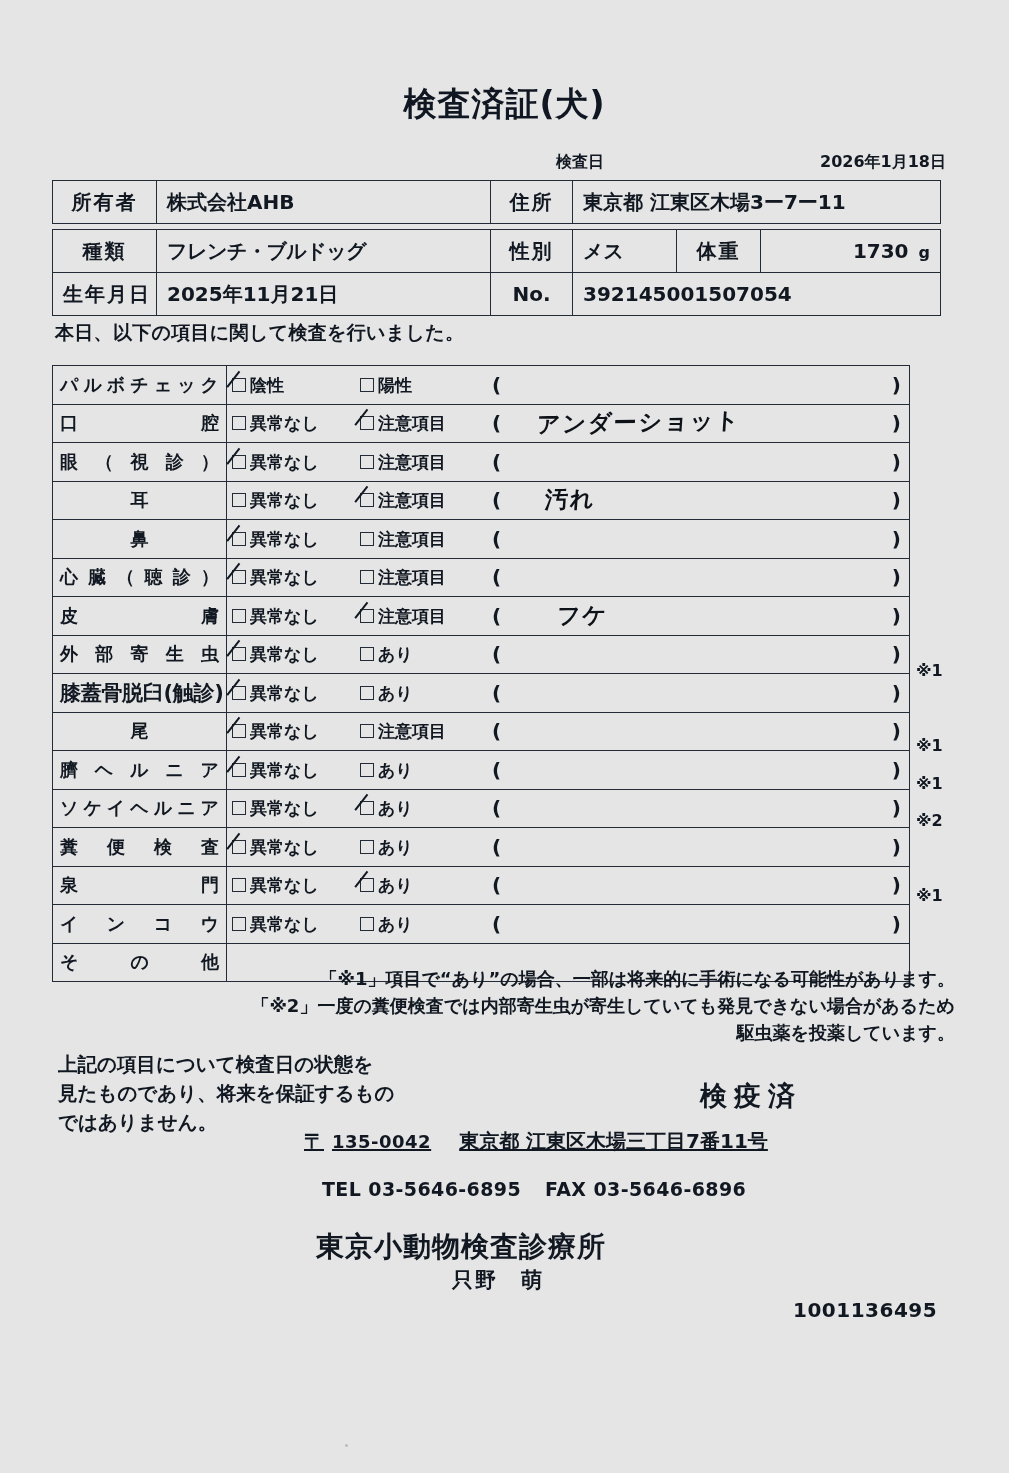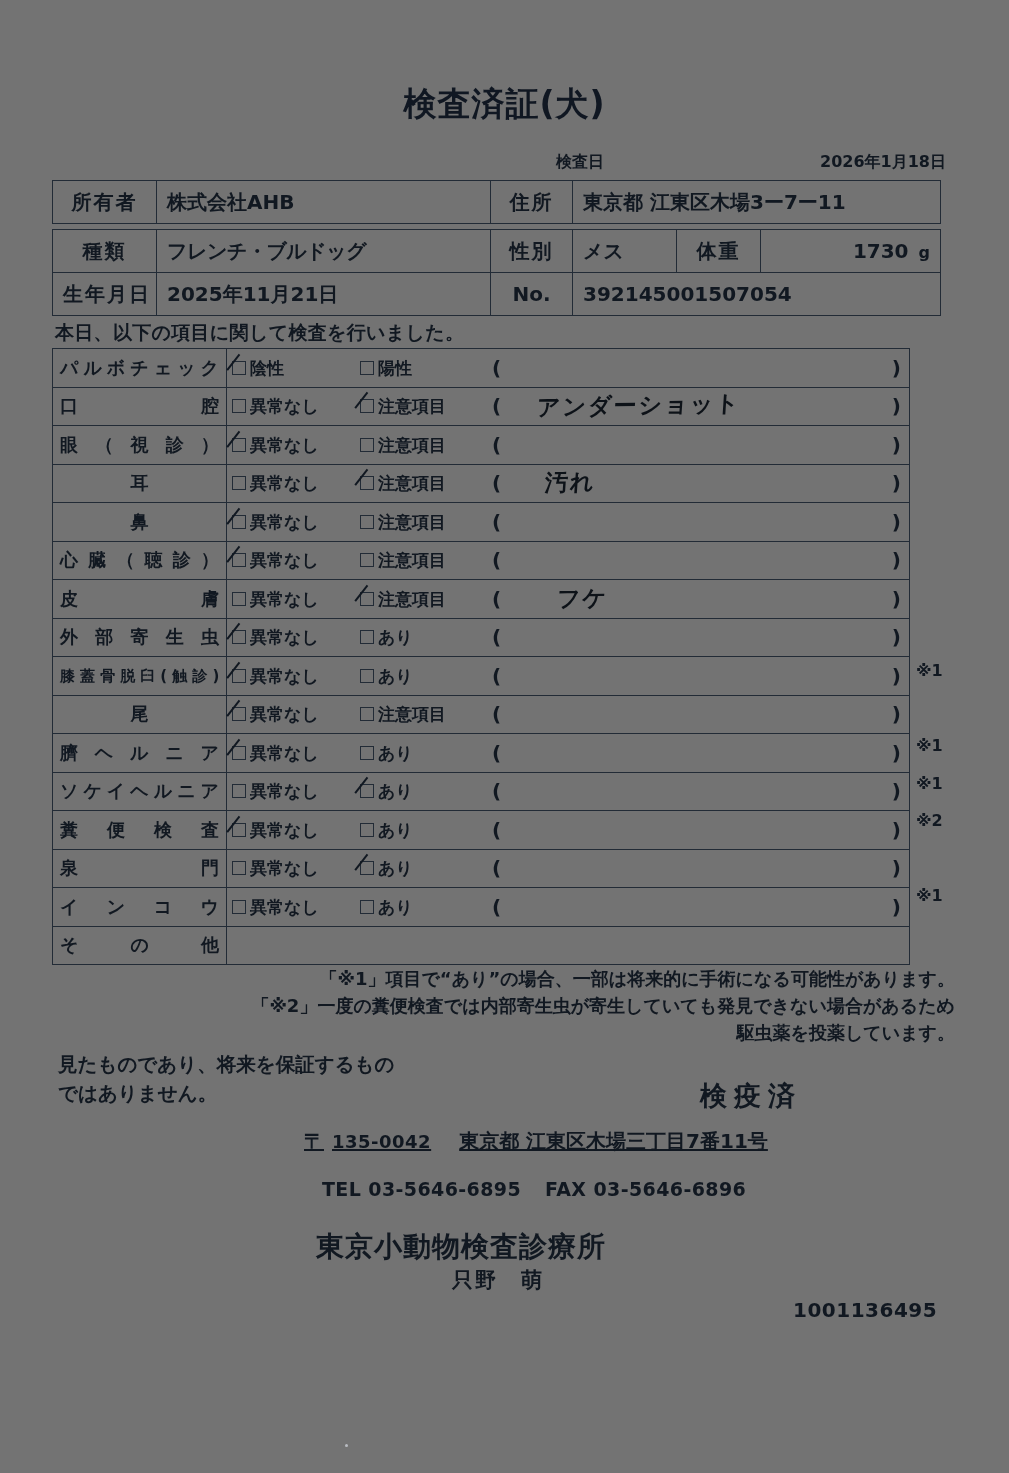--- a/index.html
+++ b/index.html
@@ -13,21 +13,21 @@
     position: relative;
     font-family: "DejaVu Sans", "Liberation Sans", sans-serif;
     color: #111821;
     overflow: hidden;
   }
   .page {
     position: absolute;
     left: 0; top: 0;
     width: 1009px;
     height: 1473px;
-    background: #737373;
+    background: #e5e5e5;
   }
 
   
   .doc-title {
     position: absolute;
     left: 0;
     top: 82px;
     width: 1009px;
     text-align: center;
     font-size: 33px;
@@ -85,21 +85,21 @@
     top: 320px;
     font-size: 19px;
     font-weight: 700;
     letter-spacing: 0.3px;
   }
 
   
   .exam-table {
     position: absolute;
     left: 52px;
-    top: 348px;
+    top: 365px;
     width: 858px;
     border-collapse: collapse;
     table-layout: fixed;
   }
   .exam-table td {
     border: 1.6px solid #222b36;
     height: 37.5px;
     font-size: 19px;
     font-weight: 700;
     vertical-align: middle;
@@ -112,21 +112,21 @@
     padding: 0 7px;
     font-size: 18px;
     line-height: 36px;
     white-space: nowrap;
   }
   td.item-name.center {
     text-align: center;
     text-align-last: center;
   }
   td.item-name.tight {
-    font-size: 15px;
+    font-size: 21px;
     text-align-last: justify;
     letter-spacing: -0.3px;
   }
   td.opts { padding: 0; position: relative; }
 
   .opts-inner {
     position: relative;
     height: 36px;
     display: block;
   }
@@ -544,20 +544,21 @@
       <div class="note-mark"></div>
     </div>
 
   <div class="footnotes">
     <div>「※1」項目で“あり”の場合、一部は将来的に手術になる可能性があります。</div>
     <div>「※2」一度の糞便検査では内部寄生虫が寄生していても発見できない場合があるため</div>
     <div class="fn-indent">駆虫薬を投薬しています。</div>
   </div>
 
   <div class="disclaimer">
+    <div>上記の項目について検査日の状態を</div>
     <div>見たものであり、将来を保証するもの</div>
     <div>ではありません。</div>
   </div>
 
   <div class="quarantine">検疫済</div>
 
   <div class="addr-line">
     <span class="zip-mark">〒</span><span class="zip-no">135-0042</span><span class="addr-text">東京都 江東区木場三丁目7番11号</span>
   </div>
 

